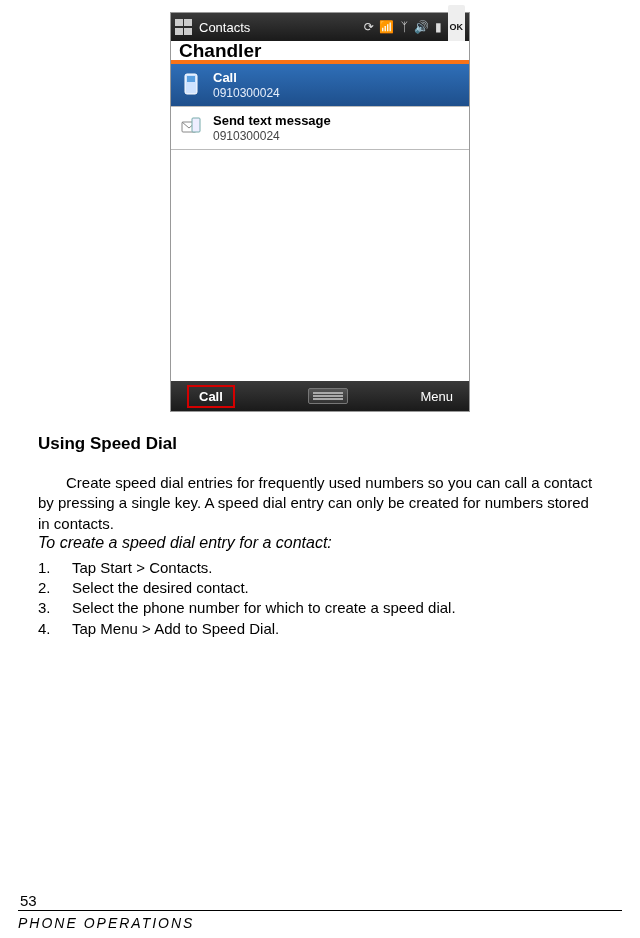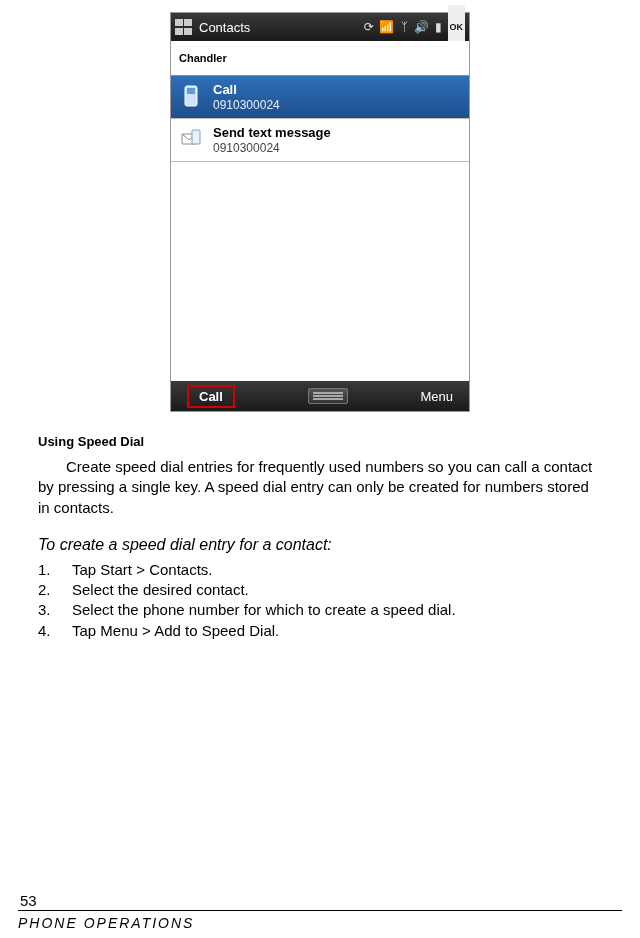--- a/index.html
+++ b/index.html
@@ -37,26 +37,26 @@
   .statusbar .win-icon { width: 18px; height: 16px; display: flex; flex-wrap: wrap; gap: 1px; }
   .statusbar .win-icon span { width: 8px; height: 7px; background: #ccc; }
   .statusbar .title { font-weight: 400; flex: 0 0 auto; }
   .statusbar .spacer { flex: 1; }
   .status-icons { display: flex; align-items: center; gap: 6px; font-size: 12px; color: #ddd; }
   .status-icons .ok {
     background: #eee; color: #111; font-weight: bold;
     font-size: 9px; padding: 17px 2px; border-radius: 2px;
   }
   .name-bar {
-    height: 35px;
+    height: 23px;
     background: #fff;
-    border-bottom: 1px solid #f97316;
+    border-bottom: 4px solid #f97316;
     padding: 0 8px;
     font-weight: bold;
-    font-size: 11px;
+    font-size: 19px;
     display: flex; align-items: center;
   }
   .menu-item {
     display: flex;
     gap: 10px;
     padding: 6px 8px;
     border-bottom: 1px solid #bbb;
   }
   .menu-item.selected {
     background: linear-gradient(#2f6fb8, #1e4f8c);
@@ -95,23 +95,23 @@
     position: relative;
   }
   .softkeys .sk-mid::before {
     content: ""; position: absolute; left: 4px; right: 4px; top: 3px; height: 2px;
     background: #aaa; box-shadow: 0 3px 0 #aaa, 0 6px 0 #aaa;
   }
   .softkeys .sk-right { font-weight: 400; }
 
   
   .section { margin-top: 22px; }
-  .h2 { font-size: 13px; font-weight: bold; margin-bottom: 8px; }
+  .h2 { font-size: 17px; font-weight: bold; margin-bottom: 19px; }
   .para { font-size: 15px; line-height: 1.35; text-indent: 28px; }
-  .h3 { font-size: 16px; font-style: italic; margin-top: 18px; margin-bottom: 6px; }
+  .h3 { font-size: 16px; font-style: italic; margin-bottom: 6px; }
   ol.steps { list-style: none; font-size: 15px; line-height: 1.35; }
   ol.steps li { display: flex; }
   ol.steps li .num { width: 34px; flex: 0 0 34px; }
   ol.steps li .txt { flex: 1; }
   .b { font-weight: normal; }
 
   
   .footer {
     position: absolute;
     left: 0; right: 0; bottom: 7px;

